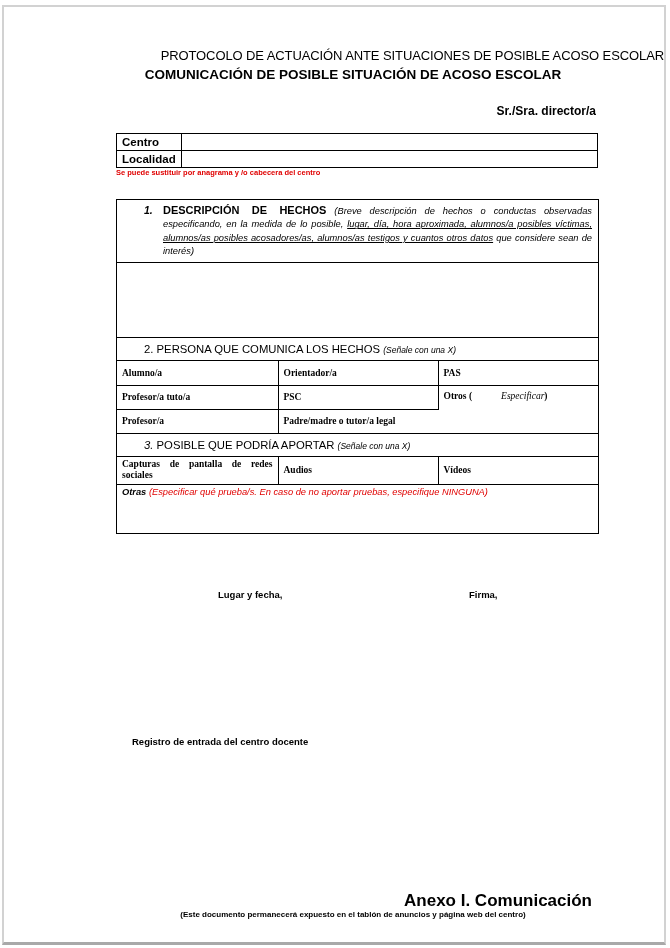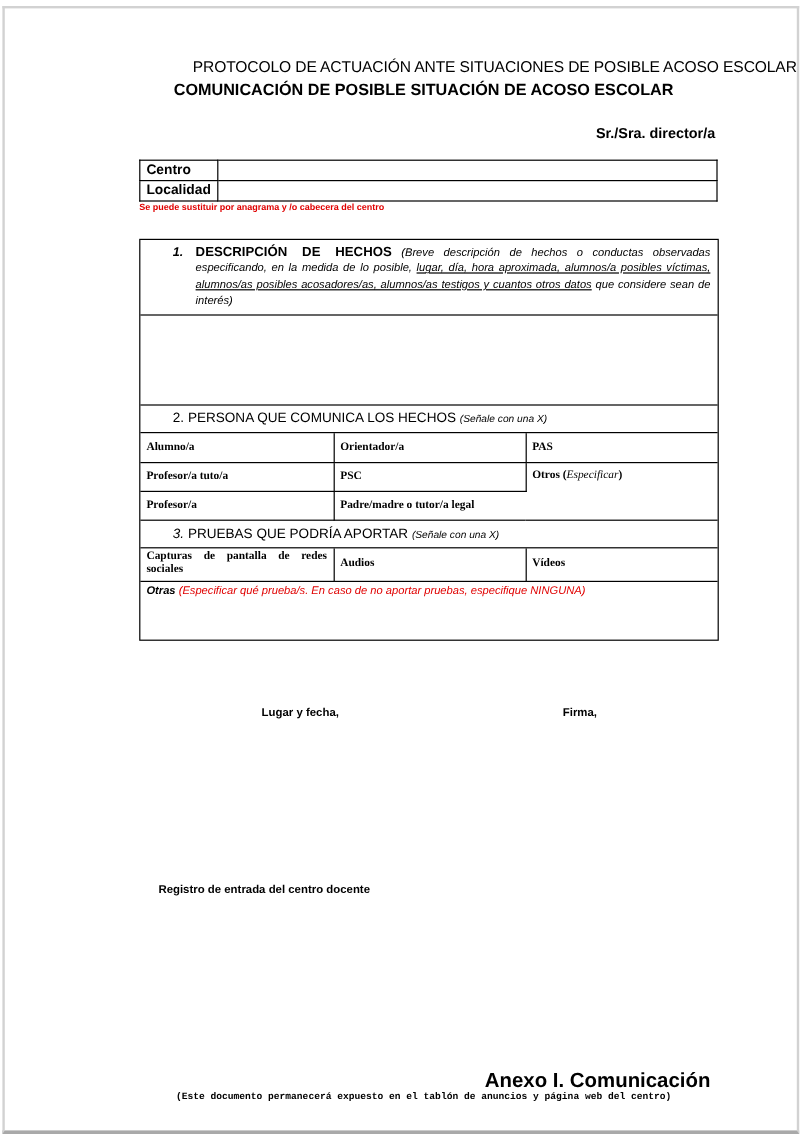--- a/index.html
+++ b/index.html
@@ -60,31 +60,31 @@
     .sec-head .italic { font-style: italic; font-size: 8.5px; }
     .grid { width: 100%; border-collapse: collapse; }
     .grid td {
       border-bottom: 1px solid #000; border-right: 1px solid #000;
       font-size: 9.5px; font-weight: bold; padding: 0 5px; vertical-align: middle; font-family: Liberation Serif, serif;
     }
     .grid td:last-child { border-right: none; }
     .grid td.c1 { width: 161px; }
     .grid td.c2 { width: 160px; }
     .grid td.top { vertical-align: top; padding-top: 5px; }
-    .grid td .it { font-style: italic; font-weight: normal; }
+    .grid td .it { font-style: italic; font-weight: normal; margin-left: 29px; }
     .otras {
       height: 48px; padding: 2px 5px; font-size: 9.3px; font-style: italic;
     }
     .otras .b { font-weight: bold; color: #000; }
     .otras .r { color: #e00000; }
     .lugar { left: 214px; top: 582px; font-size: 9.5px; font-weight: bold; }
     .firma { left: 465px; top: 582px; font-size: 9.5px; font-weight: bold; }
     .registro { left: 128px; top: 729px; font-size: 9.5px; font-weight: bold; }
     .anexo { right: 72px; top: 884px; font-size: 17px; font-weight: bold; }
-    .anexo-note { left: 0; width: 100%; top: 903px; text-align: center; font-size: 8px; font-weight: bold; padding-left: 38px; font-family: Liberation Mono, monospace; }
+    .anexo-note { left: 0; width: 100%; top: 903px; text-align: center; font-size: 8px; font-weight: bold; padding-left: 38px; }
   </style>
 </head>
 <body>
 
 <div class="page">
 
   <div class="abs title1">PROTOCOLO DE ACTUACIÓN ANTE SITUACIONES DE POSIBLE ACOSO ESCOLAR</div>
   <div class="abs title2">COMUNICACIÓN DE POSIBLE SITUACIÓN DE ACOSO ESCOLAR</div>
   <div class="abs director">Sr./Sra. director/a</div>
 
@@ -130,21 +130,21 @@
       </tr>
       <tr style="height:24px">
         <td class="c1">Profesor/a</td>
         <td class="c2">Padre/madre o tutor/a legal</td>
       </tr>
     </tbody>
       </table>
 
     <div class="sec-head">
       <span style="font-style:italic">3.</span>
-      <span>PRUEBAS QUE PODRÍA APORTAR</span>
+      <span>POSIBLE QUE PODRÍA APORTAR</span>
       <span class="italic">(Señale con una X)</span>
     </div>
     <table class="grid">
       <tbody>
       <tr style="height:28px">
         <td class="c1" style="text-align:justify;line-height:11px">Capturas de pantalla de redes sociales</td>
         <td class="c2">Audios</td>
         <td>Vídeos</td>
       </tr>
     </tbody>

